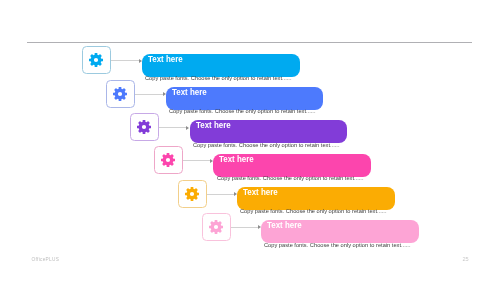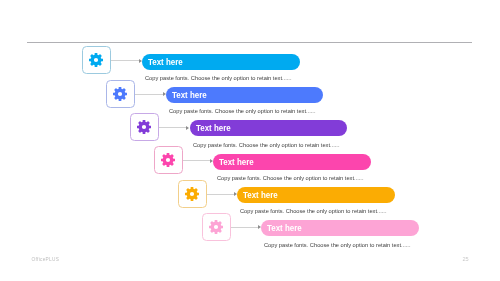--- a/index.html
+++ b/index.html
@@ -3,21 +3,21 @@
 <meta charset="utf-8">
 <style>
   html,body{margin:0;padding:0;}
   body{width:500px;height:281px;background:#ffffff;font-family:"Liberation Sans",sans-serif;overflow:hidden;position:relative;-webkit-font-smoothing:antialiased;}
   .slide{position:absolute;inset:0;transform:translateZ(0);}
   .topline{position:absolute;left:27px;top:42px;width:445px;height:1px;background:#b0b0b4;}
   .iconbox{position:absolute;width:29px;height:28px;border-radius:4.5px;background:#fff;border:1px solid #999;box-sizing:border-box;display:flex;align-items:center;justify-content:center;}
   .iconbox svg{display:block;}
   .connector{position:absolute;height:1px;background:#d2d2d2;}
   .arrow{position:absolute;width:0;height:0;border-top:2px solid transparent;border-bottom:2px solid transparent;border-left:3px solid #8d8d8d;}
-  .pill{position:absolute;height:16px;border-radius:8px;display:flex;align-items:center;}
+  .pill{position:absolute;height:23px;border-radius:8px;display:flex;align-items:flex-start;}
   .pill span{color:#fff;font-weight:bold;font-size:8.6px;margin-left:6px;letter-spacing:0px;display:inline-block;transform:scaleX(0.925);transform-origin:0 50%;}
   .caption{position:absolute;font-size:6.1px;color:#3d3d3d;white-space:nowrap;letter-spacing:0px;transform:scaleX(0.934);transform-origin:0 0;}
   .footer-left{position:absolute;left:31.5px;top:256.6px;font-size:4.75px;color:#bdbdbd;letter-spacing:0.3px;}
   .footer-right{position:absolute;left:462.5px;top:256px;font-size:5.6px;color:#c9c9c9;}
 </style>
 </head>
 <body>
 
 <div class="slide">
   <div class="topline"></div>

